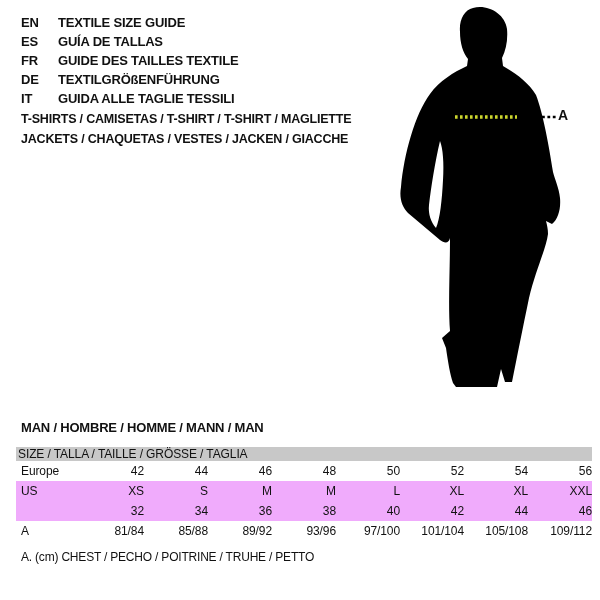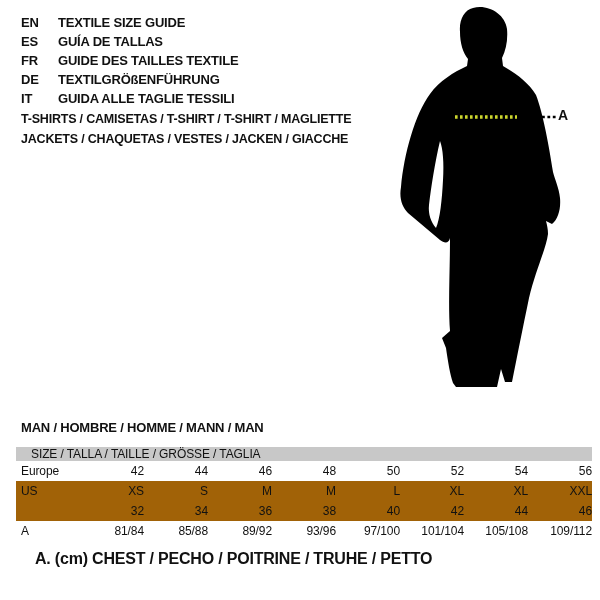--- a/index.html
+++ b/index.html
@@ -14,28 +14,28 @@
   .lang-code{width:37px}
   .categories{position:absolute;left:21px;top:110px;
     font-weight:bold;font-size:12.5px;line-height:19.5px;letter-spacing:-0.2px}
   .figure-wrap{position:absolute;left:395px;top:0;width:200px;height:400px}
   .measure-label{position:absolute;left:558px;top:107px;
     font-weight:bold;font-size:14px}
   .man-label{position:absolute;left:21px;top:420px;
     font-weight:bold;font-size:13px;letter-spacing:-0.2px}
   .size-table{position:absolute;left:16px;top:447px;width:576px;font-size:12px;letter-spacing:-0.1px}
   .t-header{height:14px;background:#c8c8c8;display:flex;align-items:center;
-    padding-left:15px;box-sizing:border-box;font-size:12px}
+    padding-left:2px;box-sizing:border-box;font-size:12px}
   .t-row{display:flex;height:20px;align-items:center}
-  .t-row.shaded{background:#a16207}
+  .t-row.shaded{background:#f0abfc}
   .t-label{width:64px;padding-left:5px;box-sizing:border-box}
   .t-cells{flex:1;display:flex}
   .cell{flex:1;text-align:right}
-  .footnote{position:absolute;left:35px;top:550px;
-    font-weight:bold;font-size:16px;letter-spacing:-0.2px}
+  .footnote{position:absolute;left:21px;top:550px;
+    font-weight:normal;font-size:12px;letter-spacing:-0.2px}
 </style>
 </head>
 <body>
 
 <div class="lang-list">
   <div class="lang-row">
     <span class="lang-code">EN</span>
     <span class="lang-title">TEXTILE SIZE GUIDE</span>
   </div>
   <div class="lang-row">

